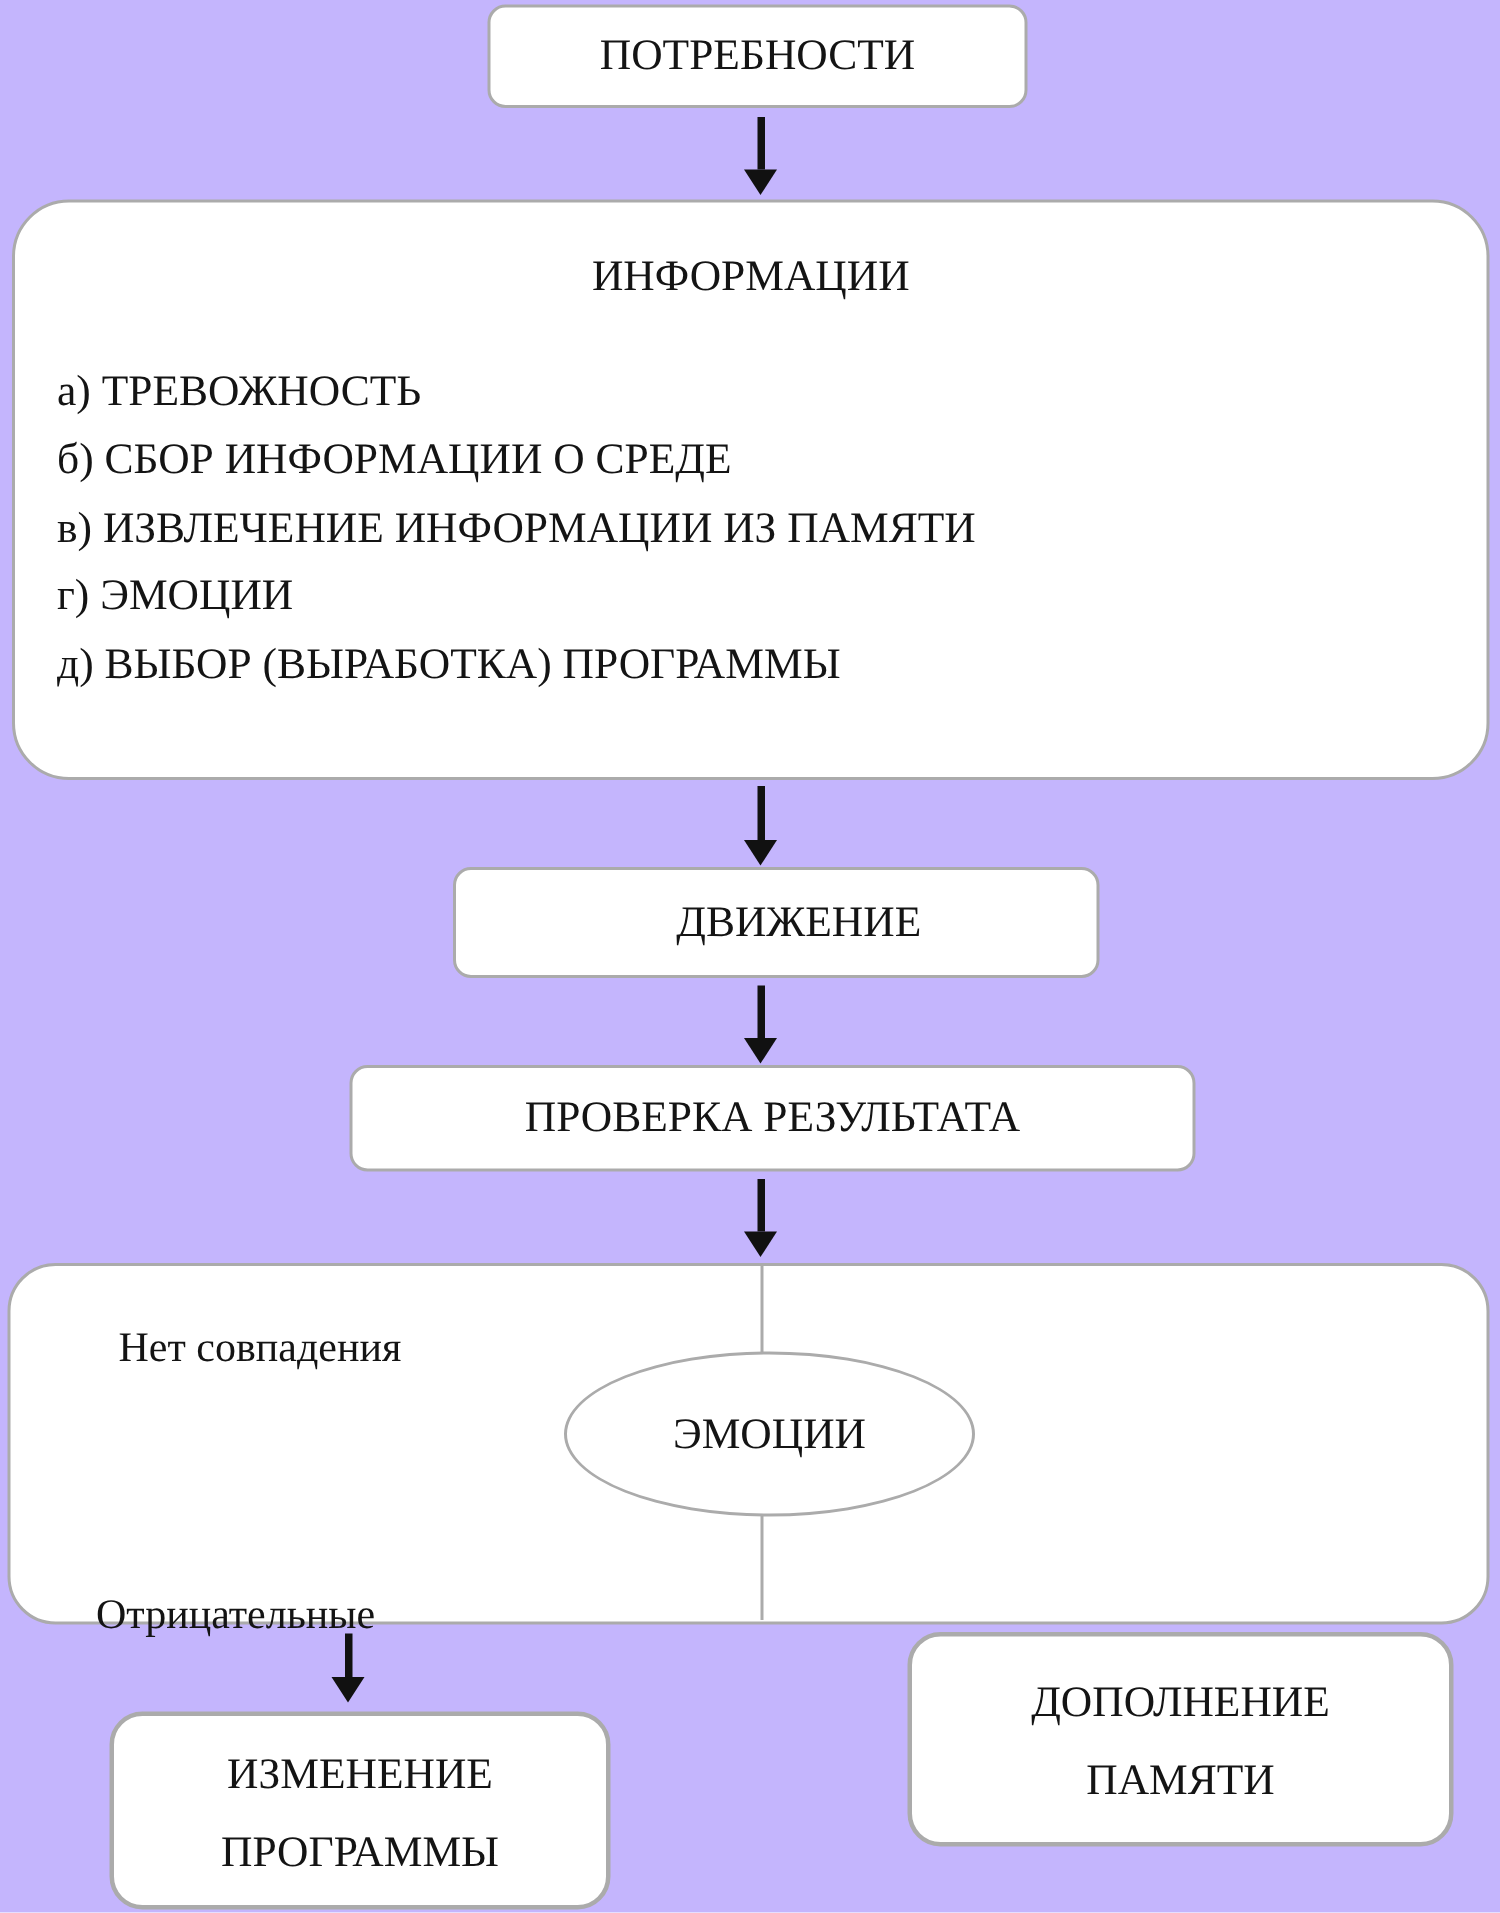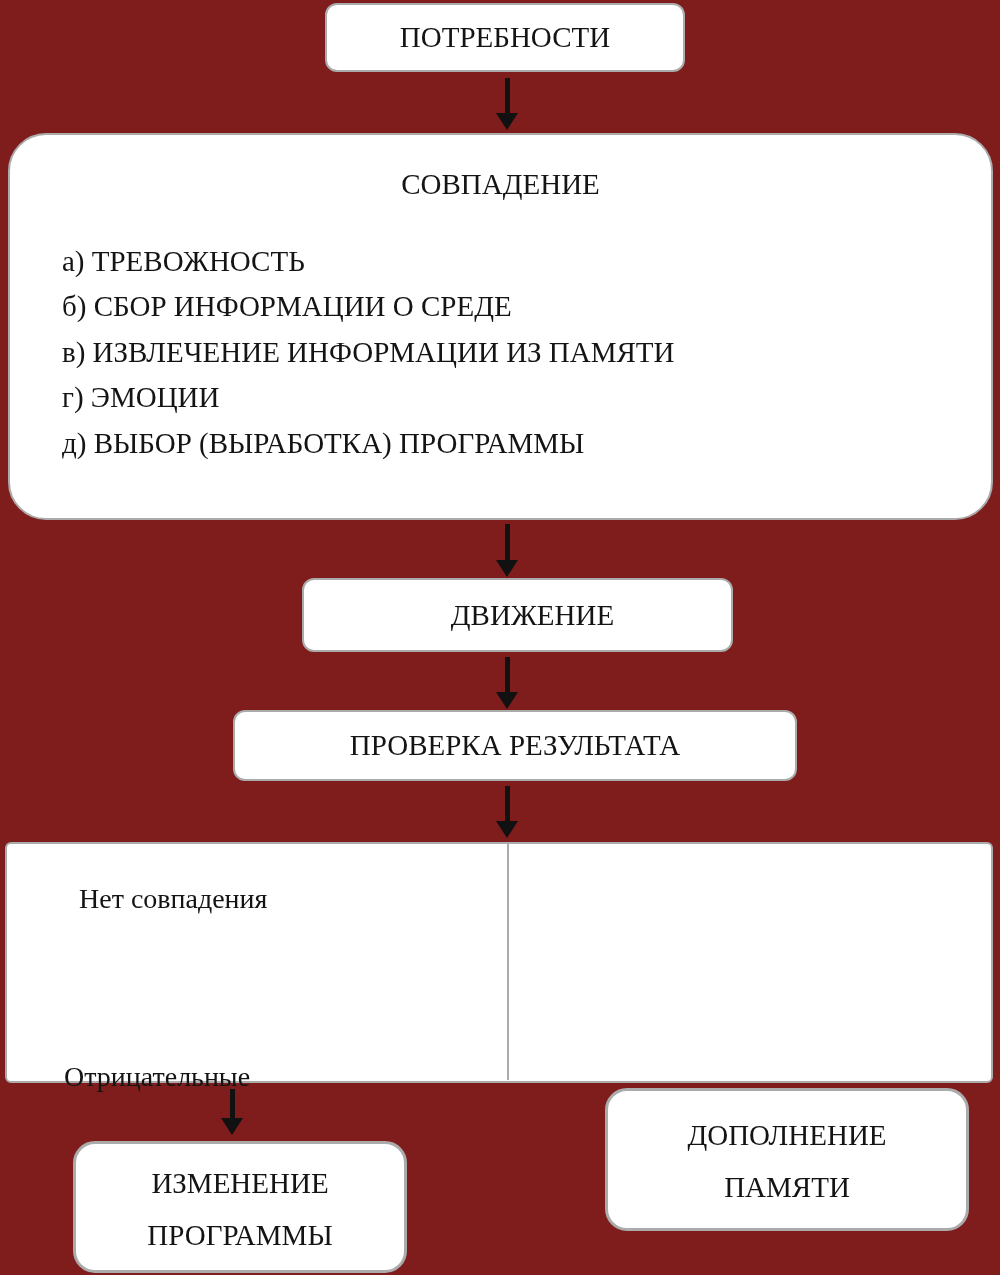--- a/index.html
+++ b/index.html
@@ -5,21 +5,21 @@
   * { margin: 0; padding: 0; box-sizing: border-box; }
   html, body { background: #ffffff; }
   body {
     font-family: "Liberation Serif", "DejaVu Serif", serif;
     color: #141414;
   }
   .canvas {
     position: relative;
     width: 1000px;
     height: 1275px;
-    background: #7f1d1d;
+    background: #c4b5fd;
     overflow: hidden;
   }
   
   .node {
     position: absolute;
     background: #ffffff;
     border: 2.5px solid #ababab;
     border-radius: 12px;
     display: flex;
     align-items: center;
@@ -42,27 +42,26 @@
   .motivation-title {
     margin-top: 32px;
     text-align: center;
     font-size: 29px;
   }
   .motivation-list {
     list-style: none;
     margin-top: 37px;
     padding-left: 28px;
     font-size: 29px;
-    margin-left: 24px;
   }
   .motivation-list li { line-height: 45.5px; }
 
   .emotions-box {
     left: 5px; top: 842px; width: 988px; height: 241px;
-    border-radius: 6px;
+    border-radius: 32px;
     border-width: 2px;
     display: block;
   }
   .divider {
     position: absolute;
     left: 500px; top: 0;
     width: 2px; height: 236px;
     background: #ababab;
   }
   .emotions-ellipse {
@@ -123,21 +122,21 @@
   <div class="node needs-box">
     <span>ПОТРЕБНОСТИ</span>
   </div>
 
   <div class="arrow arrow-1">
     <span class="shaft"></span>
     <span class="head"></span>
   </div>
 
   <div class="node motivation-box">
-    <div class="motivation-title">СОВПАДЕНИЕ</div>
+    <div class="motivation-title">ИНФОРМАЦИИ</div>
     <ul class="motivation-list">
       <li>а) ТРЕВОЖНОСТЬ</li>
       <li>б) СБОР ИНФОРМАЦИИ О СРЕДЕ</li>
       <li>в) ИЗВЛЕЧЕНИЕ ИНФОРМАЦИИ ИЗ ПАМЯТИ</li>
       <li>г) ЭМОЦИИ</li>
       <li>д) ВЫБОР (ВЫРАБОТКА) ПРОГРАММЫ</li>
     </ul>
   </div>
 
   <div class="arrow arrow-2">
@@ -159,20 +158,23 @@
   </div>
 
   <div class="arrow arrow-4">
     <span class="shaft"></span>
     <span class="head"></span>
   </div>
 
   <div class="node emotions-box">
     <div class="divider"></div>
     <span class="emo-label lbl-no-match">Нет совпадения</span>
+    <div class="emotions-ellipse">
+      <span>ЭМОЦИИ</span>
+    </div>
     <span class="emo-label lbl-negative">Отрицательные</span>
   </div>
 
   <div class="arrow arrow-5">
     <span class="shaft"></span>
     <span class="head"></span>
   </div>
 
   <div class="arrow arrow-6">
     <span class="shaft"></span>

